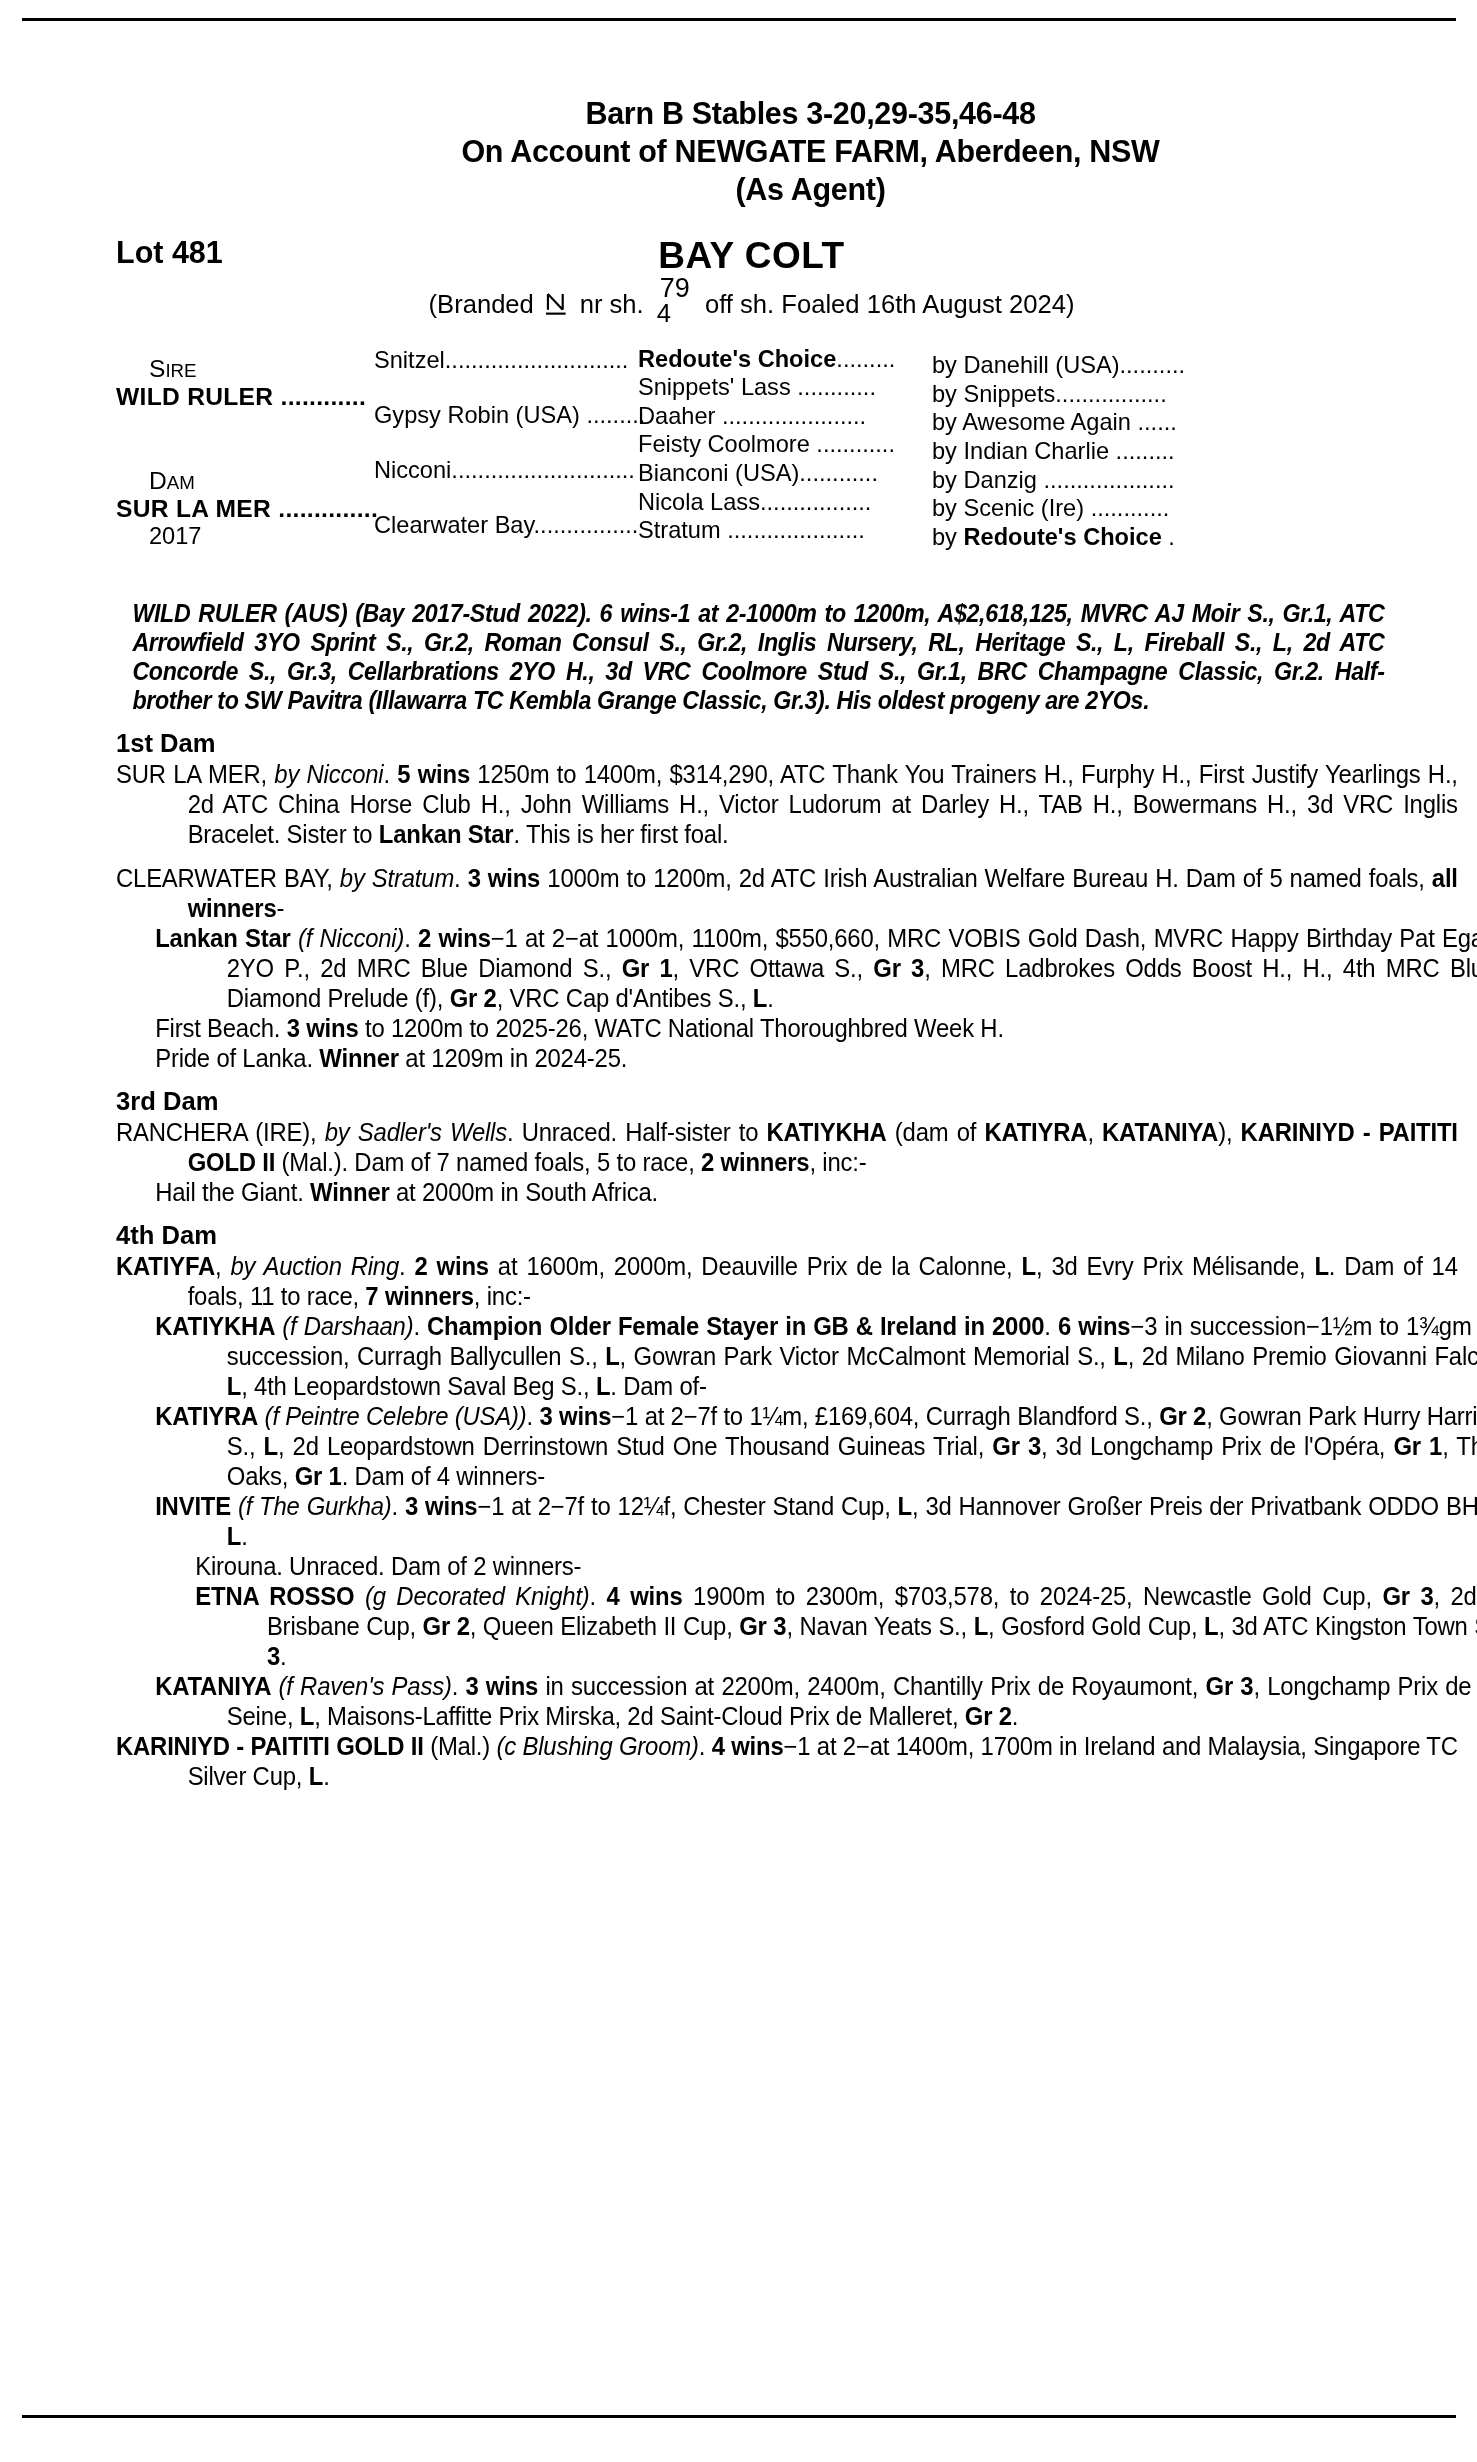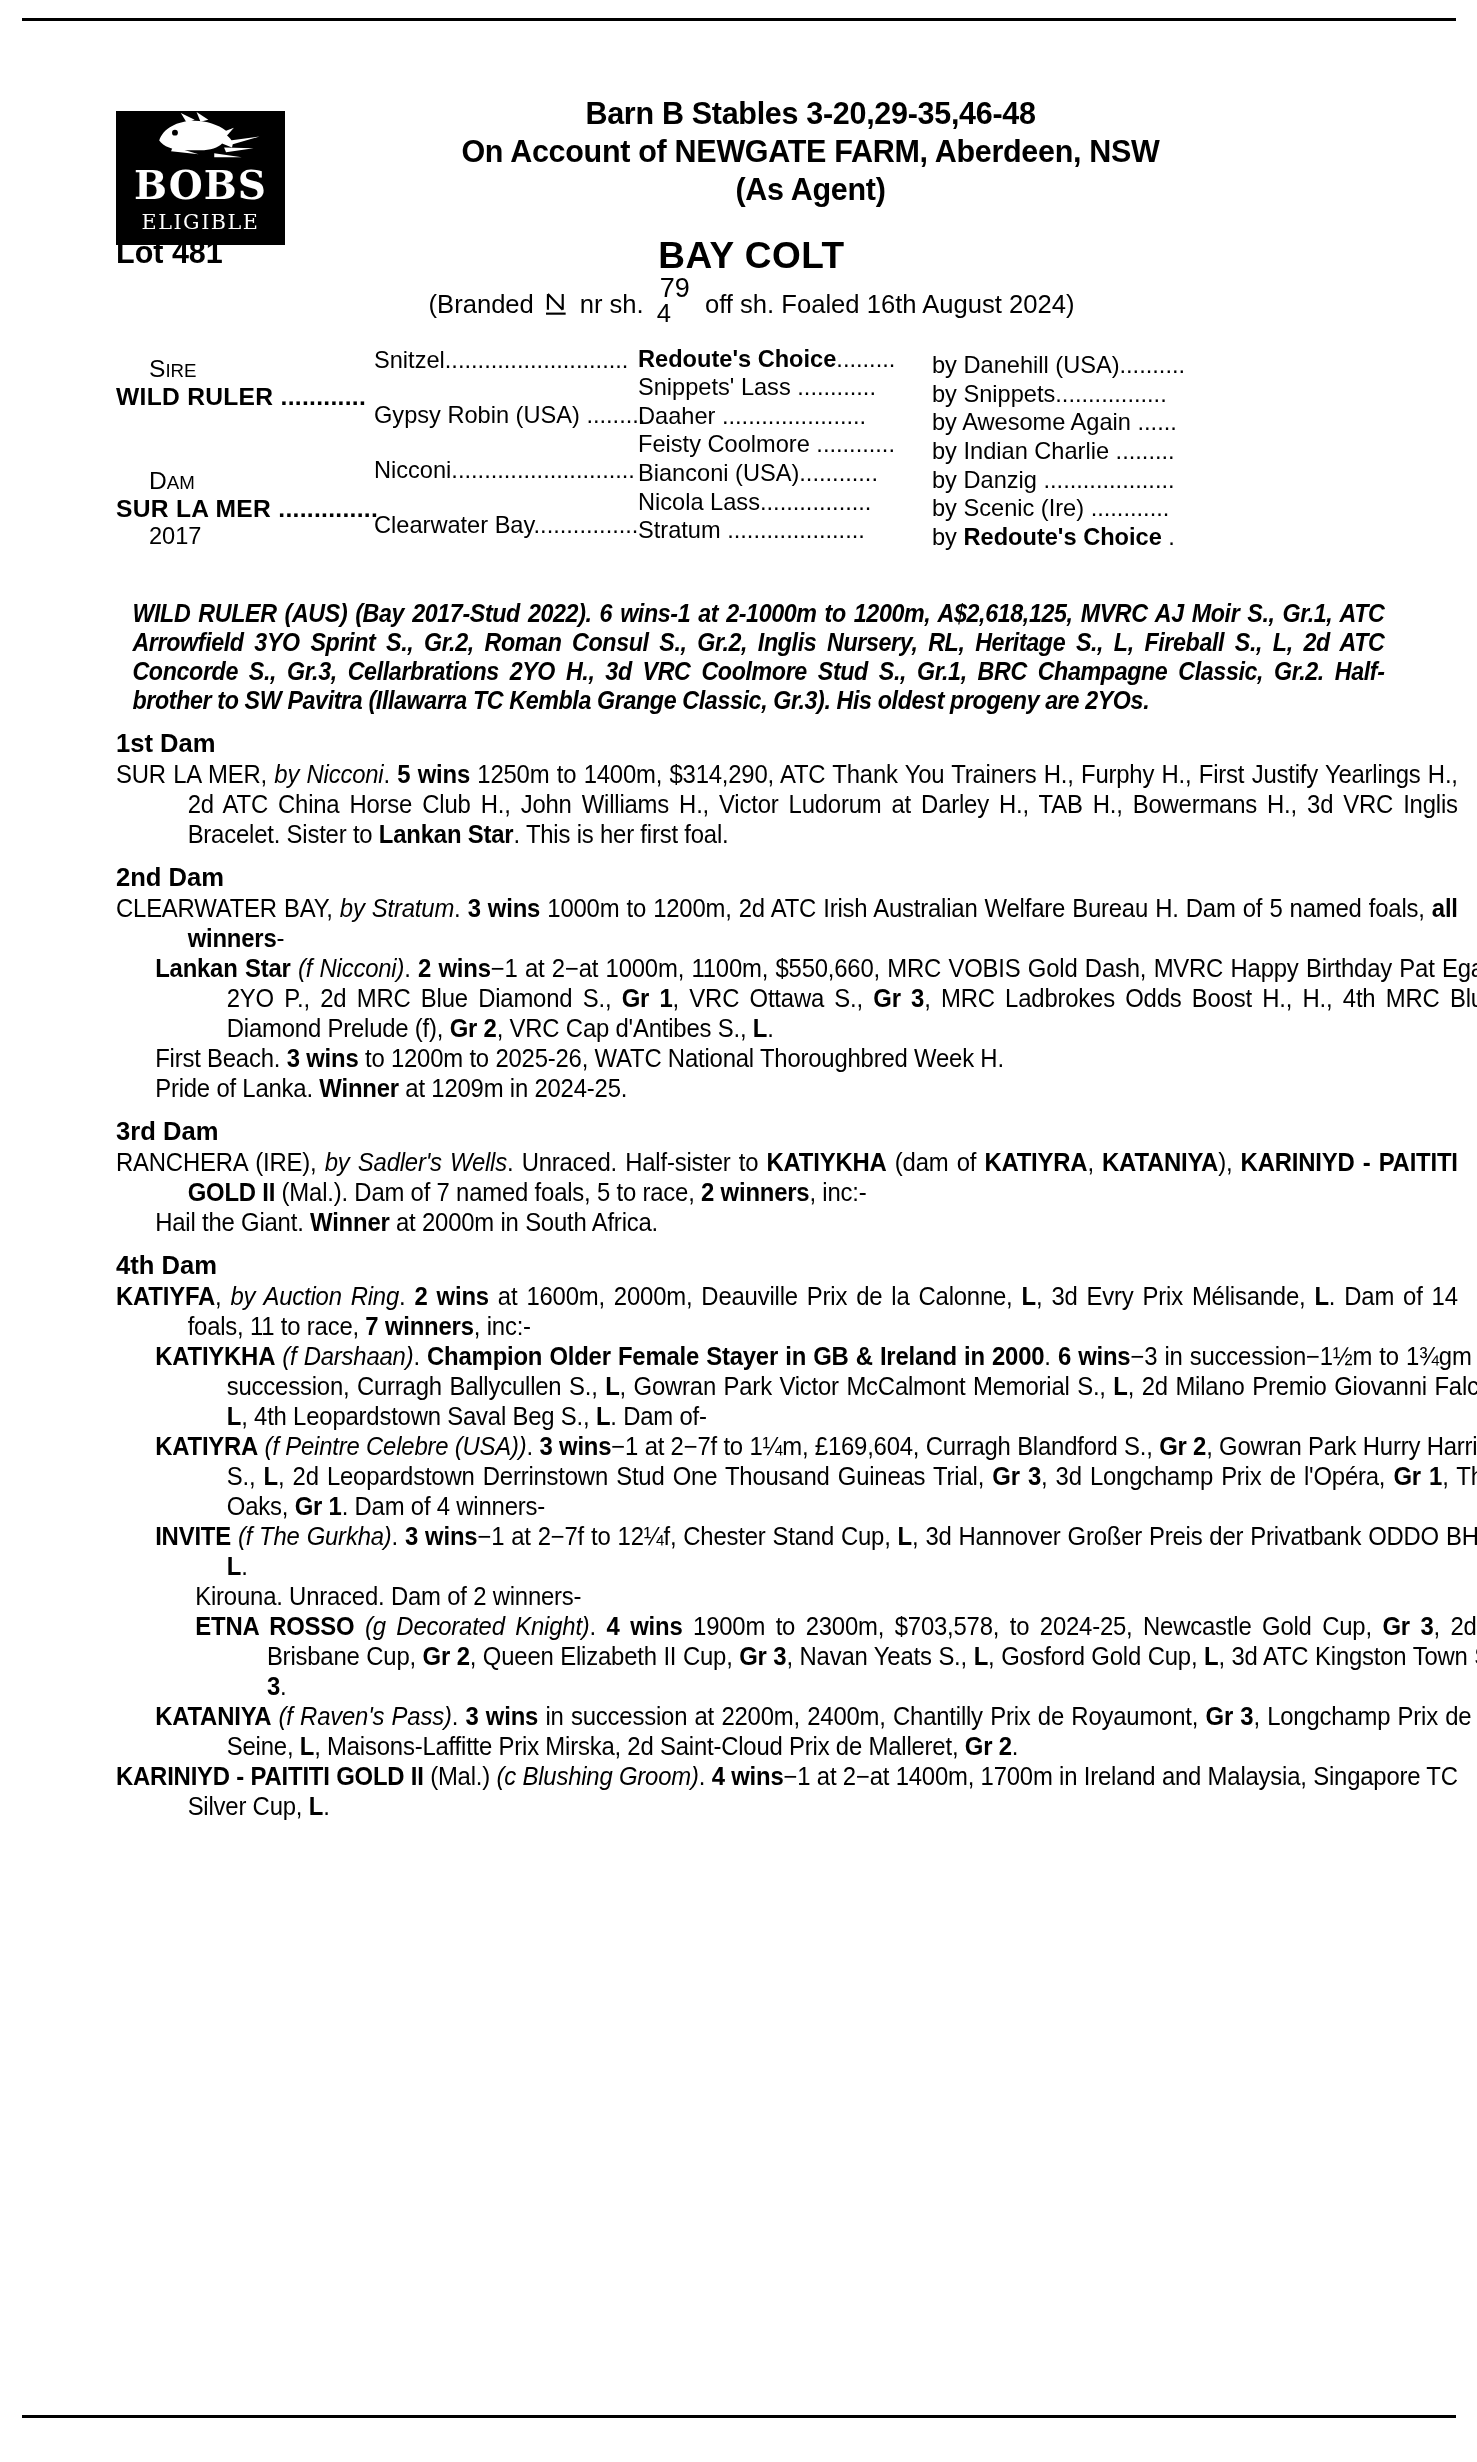--- a/index.html
+++ b/index.html
@@ -268,36 +268,20 @@
 
 <div class="page">
 
   <div class="rule rule-top"></div>
   <div class="rule rule-bottom"></div>
 
   <div class="content">
 
     <div class="header-row">
 
-      <div class="logo">
-        <svg width="169" height="59" viewBox="0 0 172 60">
-          <g fill="#ffffff">
-            <path d="M44 30 C48 18, 62 10, 80 10 C92 10, 104 14, 112 20 L120 17 L113 25 C118 29 120 33 118 37 L108 33 C104 37 96 40 86 40 L70 40 C58 40 48 36 44 30 Z"></path>
-            <path d="M72 12 L66 2 L80 9 Z"></path>
-            <path d="M86 11 L82 1 L94 9 Z"></path>
-            <path d="M116 30 L146 26 L118 34 Z"></path>
-            <path d="M110 37 L140 38 L112 42 Z"></path>
-            <path d="M100 43 L128 47 L100 47 Z"></path>
-            <path d="M58 36 L84 44 L56 41 Z"></path>
-            <circle cx="60" cy="22" r="3" fill="#000"></circle>
-          </g>
-        </svg>
-        <div class="logo-word">BOBS</div>
-        <div class="logo-sub">ELIGIBLE</div>
-      </div>
 
       <div class="header-text">
         <span class="line1">Barn B Stables 3-20,29-35,46-48</span>
         <span class="line2">On Account of NEWGATE FARM, Aberdeen, NSW</span>
         <span class="line3">(As Agent)</span>
       </div>
     </div>
 
     <div class="lot-row">
       <span class="lot-no">Lot 481</span>
@@ -353,21 +337,20 @@
     </div>
 
     <div class="sire-para">WILD RULER (AUS) (Bay 2017-Stud 2022). 6 wins-1 at 2-1000m to 1200m, A$2,618,125, MVRC AJ Moir S., Gr.1, ATC Arrowfield 3YO Sprint S., Gr.2, Roman Consul S., Gr.2, Inglis Nursery, RL, Heritage S., L, Fireball S., L, 2d ATC Concorde S., Gr.3, Cellarbrations 2YO H., 3d VRC Coolmore Stud S., Gr.1, BRC Champagne Classic, Gr.2. Half-brother to SW Pavitra (Illawarra TC Kembla Grange Classic, Gr.3). His oldest progeny are 2YOs.</div>
 
     <div id="dam-sections">
         <div class="sec">
           <div class="sec-head">1st Dam</div>
           <div class="para hang"><span>SUR LA MER, </span><i>by Nicconi</i><span>. </span><b>5 wins</b><span> 1250m to 1400m, $314,290, ATC Thank You Trainers H., Furphy H., First Justify Yearlings H., 2d ATC China Horse Club H., John Williams H., Victor Ludorum at Darley H., TAB H., Bowermans H., 3d VRC Inglis Bracelet. Sister to </span><b>Lankan Star</b><span>. This is her first foal.</span></div>
         </div>
         <div class="sec">
-          <div class="sec-head">2nd Dam</div>
           <div class="para hang"><span>CLEARWATER BAY, </span><i>by Stratum</i><span>. </span><b>3 wins</b><span> 1000m to 1200m, 2d ATC Irish Australian Welfare Bureau H. Dam of 5 named foals, </span><b>all winners</b><span>-</span></div>
           <div class="para hang2"><b>Lankan Star</b><span> </span><i>(f Nicconi)</i><span>. </span><b>2 wins</b><span>−1 at 2−at 1000m, 1100m, $550,660, MRC VOBIS Gold Dash, MVRC Happy Birthday Pat Egan 2YO P., 2d MRC Blue Diamond S., </span><b>Gr 1</b><span>, VRC Ottawa S., </span><b>Gr 3</b><span>, MRC Ladbrokes Odds Boost H., H., 4th MRC Blue Diamond Prelude (f), </span><b>Gr 2</b><span>, VRC Cap d'Antibes S., </span><b>L</b><span>.</span></div>
           <div class="para flat2"><span>First Beach. </span><b>3 wins</b><span> to 1200m to 2025-26, WATC National Thoroughbred Week H.</span></div>
           <div class="para flat2"><span>Pride of Lanka. </span><b>Winner</b><span> at 1209m in 2024-25.</span></div>
         </div>
         <div class="sec">
           <div class="sec-head">3rd Dam</div>
           <div class="para hang"><span>RANCHERA (IRE), </span><i>by Sadler's Wells</i><span>. Unraced. Half-sister to </span><b>KATIYKHA</b><span> (dam of </span><b>KATIYRA</b><span>, </span><b>KATANIYA</b><span>), </span><b>KARINIYD - PAITITI GOLD II</b><span> (Mal.). Dam of 7 named foals, 5 to race, </span><b>2 winners</b><span>, inc:-</span></div>
           <div class="para flat2"><span>Hail the Giant. </span><b>Winner</b><span> at 2000m in South Africa.</span></div>
         </div>

